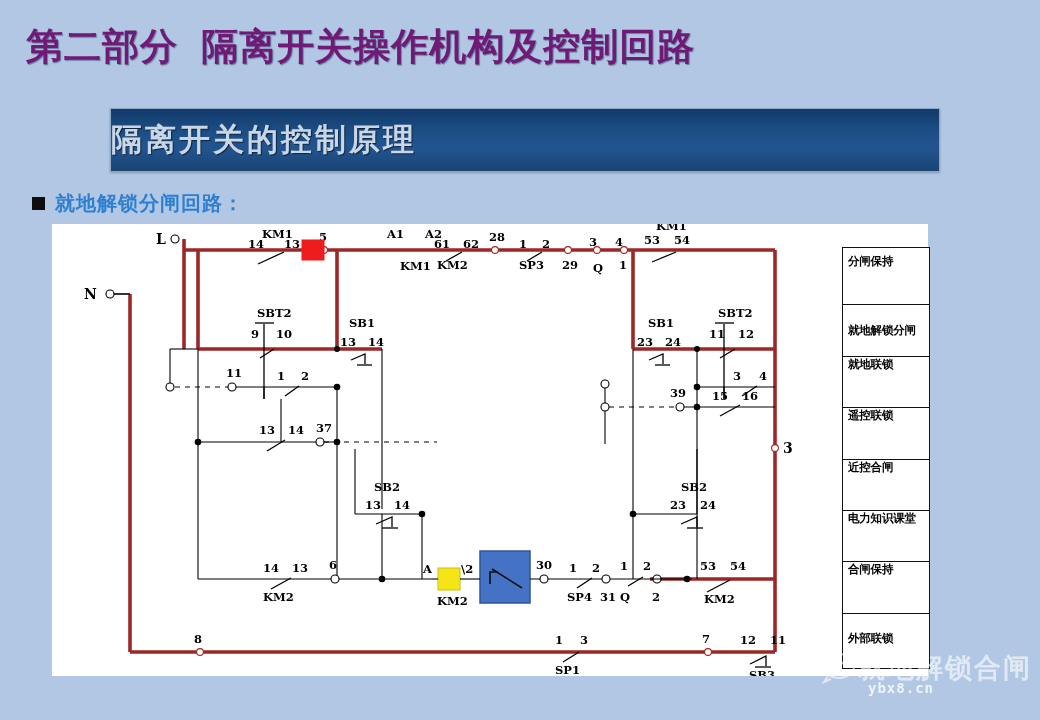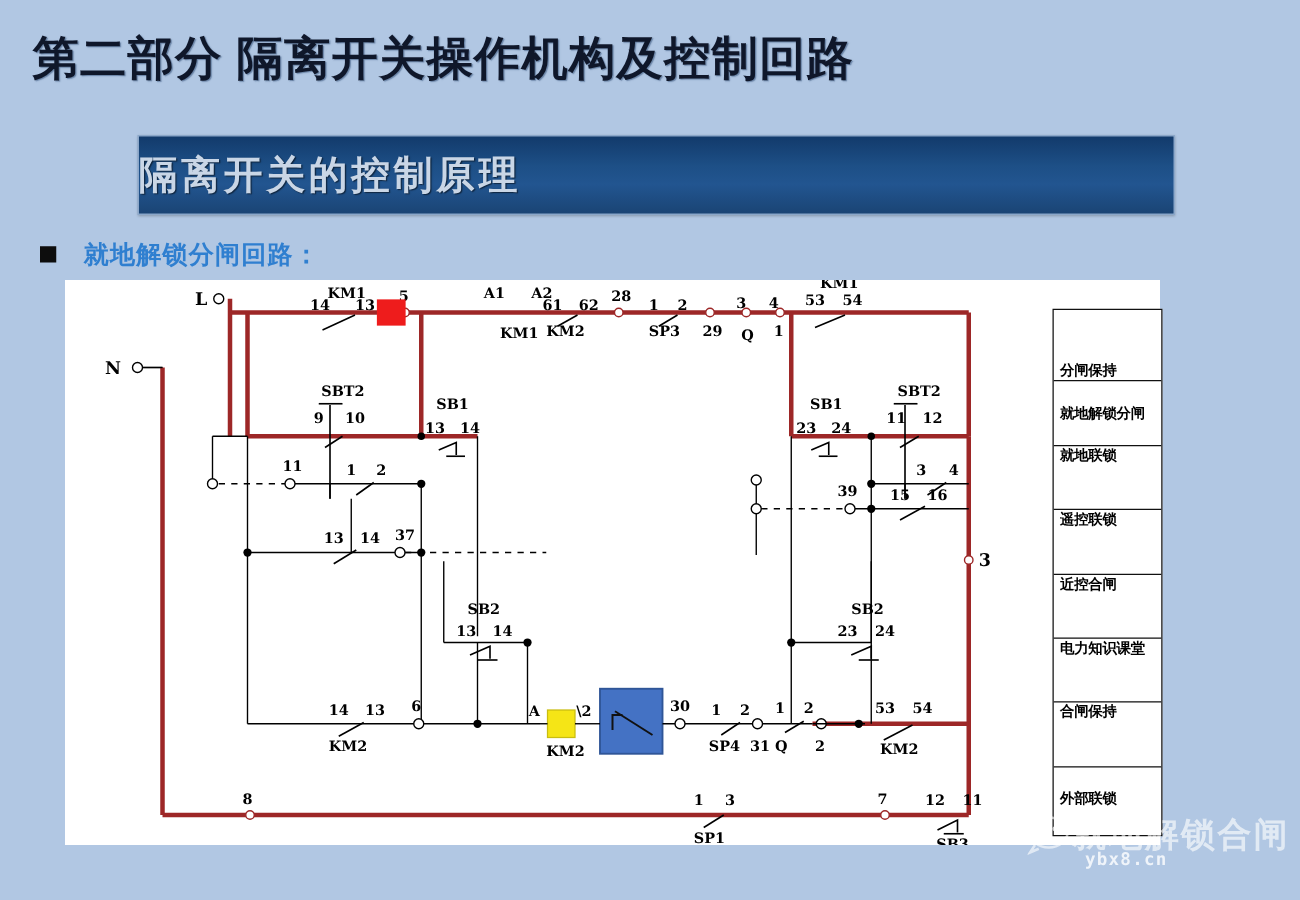--- a/index.html
+++ b/index.html
@@ -5,41 +5,41 @@
   html,body{margin:0;padding:0;}
   body{
     width:1040px;height:720px;
     background:#b1c7e3;
     font-family:"Liberation Sans","DejaVu Sans",sans-serif;
     overflow:hidden;position:relative;
   }
   
   #slide-heading{
     position:absolute;left:26px;top:22px;width:880px;height:56px;
-    font-family:Liberation Sans, sans-serif;
-    font-size:37px;font-weight:700;color:#0f172a;
+    font-family:Liberation Mono, monospace;
+    font-size:37px;font-weight:700;color:#701a75;
     letter-spacing:1px;white-space:nowrap;
     text-shadow:1px 1px 1px rgba(40,70,110,.55);
   }
   
   #banner{
     position:absolute;left:110px;top:108px;width:828px;height:62px;
     background:linear-gradient(180deg,#123a6b 0%,#1d4f86 38%,#225590 62%,#1a4474 100%);
     border:1px solid #8ba7c9;
     display:flex;align-items:center;justify-content:flex-start;
     box-shadow:0 1px 2px rgba(0,0,0,.25);
   }
   #banner-title{
     font-family:"DejaVu Serif","Liberation Serif",serif;
     font-size:31px;font-weight:700;color:#c9d6e6;
     letter-spacing:3px;
     text-shadow:1px 1px 1px rgba(0,0,0,.55);
   }
   
-  #bullet-row{position:absolute;left:32px;top:190px;display:flex;align-items:center;gap:22px;}
+  #bullet-row{position:absolute;left:32px;top:190px;display:flex;align-items:center;gap:10px;}
   #bullet-square{width:13px;height:13px;background:#0d0d0d;}
   #bullet-text{
     font-family:"DejaVu Serif","Liberation Serif",serif;
     font-size:20px;font-weight:700;color:#2f7fd0;letter-spacing:1px;
   }
   
   #diagram-panel{
     position:absolute;left:52px;top:224px;width:876px;height:452px;
     background:#ffffff;
   }
@@ -54,21 +54,21 @@
     flex:1 1 0;border-bottom:1.4px solid #111;
     display:flex;align-items:flex-start;padding-left:5px;box-sizing:border-box;
   }
   .legend-row:last-child{border-bottom:none;}
   .legend-label{
     font-family:"DejaVu Serif","Liberation Serif",serif;
     font-size:11.5px;font-weight:700;color:#000;white-space:nowrap;
     letter-spacing:-.2px;
   }
   .lg-r2 .legend-label,.lg-r8 .legend-label{align-self:center;}
-  .lg-r1{align-items:flex-end;padding-top:6px;}
+  .lg-r1{align-items:flex-start;padding-top:6px;}
   .lg-r8{align-items:center;padding-bottom:4px;}
   
   #watermark{
     position:absolute;left:820px;top:648px;width:220px;height:66px;
     pointer-events:none;
   }
   #wm-text{
     position:absolute;left:38px;top:2px;
     font-family:"DejaVu Serif","Liberation Serif",serif;
     font-size:27px;font-weight:700;color:rgba(255,255,255,.62);

